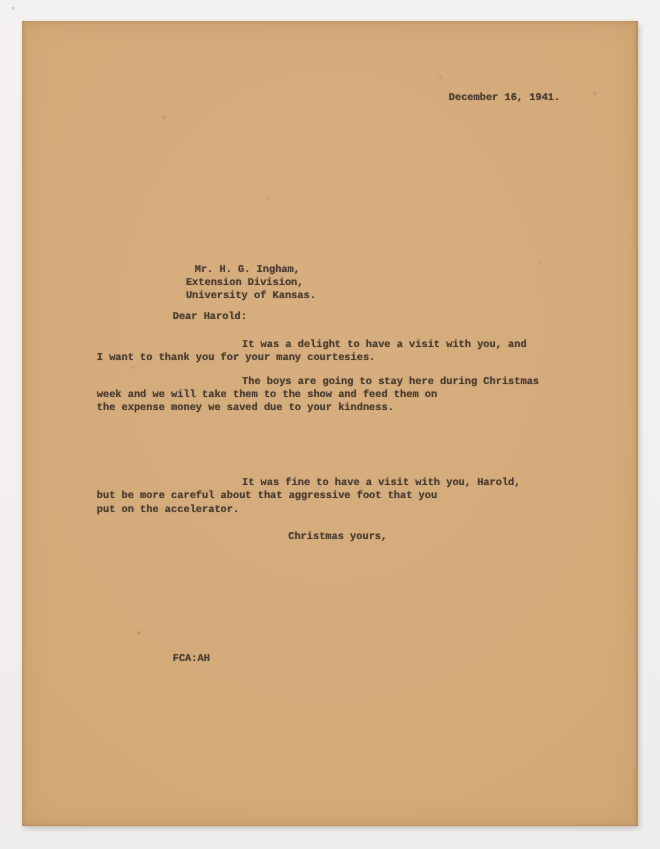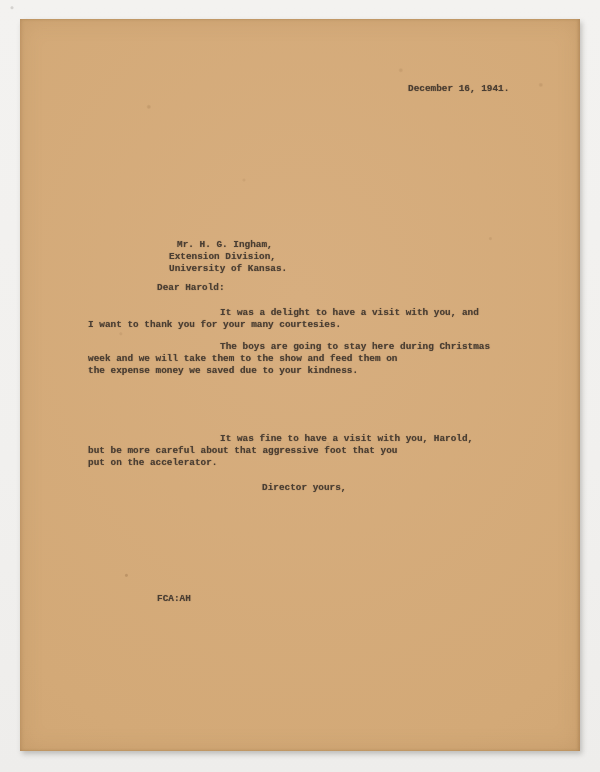--- a/index.html
+++ b/index.html
@@ -84,19 +84,19 @@
 I want to thank you for your many courtesies.</div>
 
     <div class="tw para p2">The boys are going to stay here during Christmas
 week and we will take them to the show and feed them on
 the expense money we saved due to your kindness.</div>
 
     <div class="tw para p3">It was fine to have a visit with you, Harold,
 but be more careful about that aggressive foot that you
 put on the accelerator.</div>
 
-    <div class="tw closing">Director yours,</div>
+    <div class="tw closing">Christmas yours,</div>
 
     <div class="tw initials">FCA:AH</div>
 
 
   </div>
 </div>
 
 </body></html>

